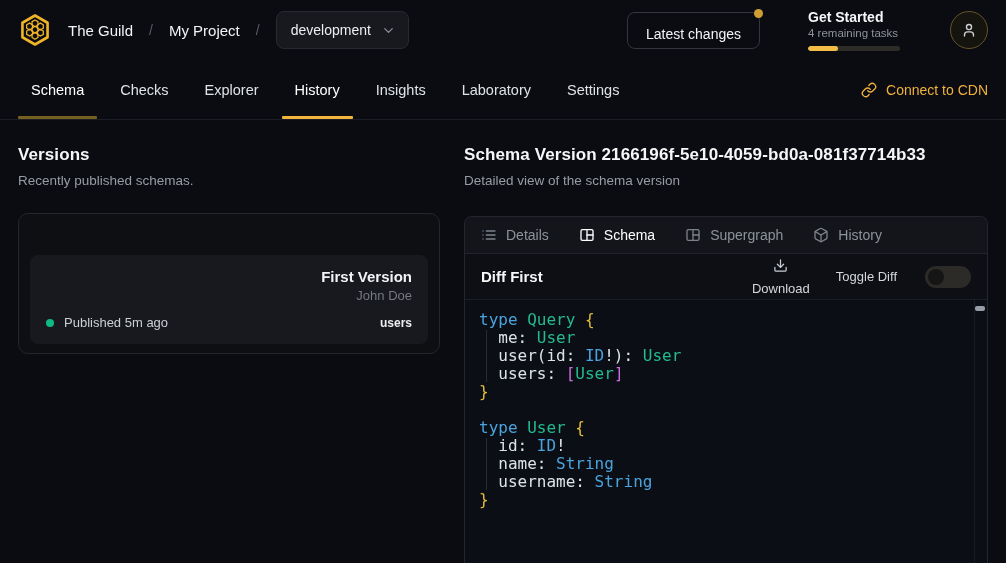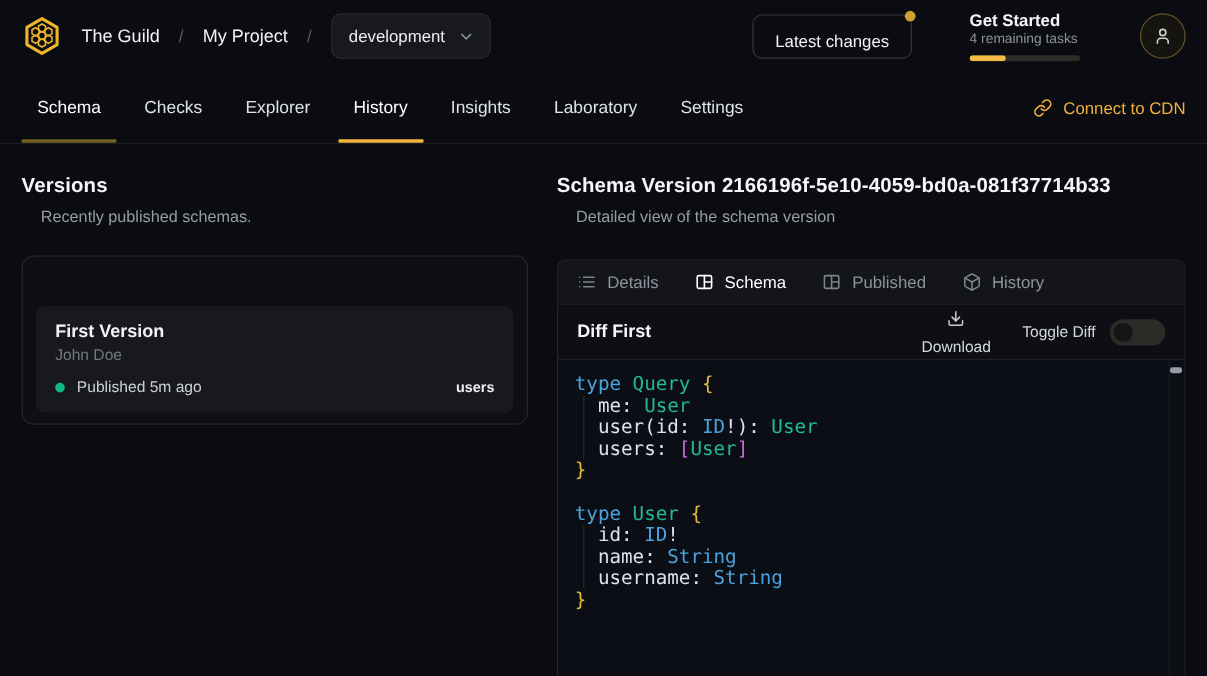--- a/index.html
+++ b/index.html
@@ -74,31 +74,31 @@
     margin-left:auto; display:flex; align-items:center; gap:9px;
     color:#f0b13c; font-size:14px; cursor:pointer;
   }
 
   
   .main {
     display:grid; grid-template-columns:422px 524px; column-gap:24px;
     padding:25px 18px 0 18px;
   }
   .col-title { font-size:17px; font-weight:700; color:#f5f6f7; letter-spacing:.1px; }
-  .col-sub { font-size:13.5px; color:#989da4; margin-top:8px;margin-left:16px; }
+  .col-sub { font-size:13.5px; color:#989da4; margin-top:8px; }
 
   
   .versions-card {
     margin-top:25px; height:141px;
     border:1px solid #23262c; border-radius:10px;
     background:#0d0f13; padding:11px;
   }
   .version-item {
     height:89px; margin-top:30px; background:#17191e; border-radius:8px;
-    padding:13px 16px; cursor:pointer;
+    padding:13px 16px; cursor:pointer;text-align:right;
   }
   .vi-title { font-size:15px; font-weight:600; color:#f2f3f5; }
   .vi-author { font-size:13px; color:#74797f; margin-top:3px; }
   .vi-row { display:flex; align-items:center; margin-top:12px; }
   .vi-dot { width:8px; height:8px; border-radius:50%; background:#10b981; }
   .vi-status { font-size:13px; color:#ccd0d5; margin-left:10px; }
   .vi-service { margin-left:auto; font-size:12px; font-weight:700; color:#eceef0; }
 
   
   .detail-panel {
@@ -120,21 +120,21 @@
   .schema-tab.active svg { stroke:#ffffff; }
 
   .diff-header {
     height:46px; flex:0 0 auto; display:flex; align-items:center;
     padding:0 16px; border-bottom:1px solid #1c1f25; background:#0d0f14;
   }
   .diff-title { font-size:15px; font-weight:700; color:#f5f6f7; }
   .diff-right { margin-left:auto; display:flex; align-items:center; gap:26px; }
   .download-btn { display:flex; align-items:center; gap:8px; cursor:pointer;
     background:none; border:none; color:#d4d7db; font-size:13px; font-family:inherit;flex-direction:column; }
-  .toggle-group { display:flex; align-items:center; gap:12px; }
+  .toggle-group { display:flex; align-items:center; gap:28px; }
   .toggle-label { font-size:13px; color:#d4d7db; }
   .switch {
     width:46px; height:22px; border-radius:11px; background:#2d2b27;
     position:relative; cursor:pointer; border:none;
   }
   .switch .knob {
     position:absolute; left:3px; top:3px; width:16px; height:16px;
     border-radius:50%; background:#151515;
   }
 
@@ -277,21 +277,21 @@
               <line x1="12" y1="12" x2="21" y2="12"></line>
           </svg>
           <span>Schema</span>
         </div>
         <div class="schema-tab">
           <svg viewBox="0 0 24 24" width="16" height="16" fill="none" stroke-width="2" stroke-linecap="round" stroke-linejoin="round">
             <rect x="3" y="4" width="18" height="16" rx="2"></rect>
               <line x1="12" y1="4" x2="12" y2="20"></line>
               <line x1="12" y1="12" x2="21" y2="12"></line>
           </svg>
-          <span>Published</span>
+          <span>Supergraph</span>
         </div>
         <div class="schema-tab">
           <svg viewBox="0 0 24 24" width="16" height="16" fill="none" stroke-width="2" stroke-linecap="round" stroke-linejoin="round">
             <path d="M21 16V8a2 2 0 0 0-1-1.73l-7-4a2 2 0 0 0-2 0l-7 4A2 2 0 0 0 3 8v8a2 2 0 0 0 1 1.73l7 4a2 2 0 0 0 2 0l7-4A2 2 0 0 0 21 16z"></path>
             <path d="M3.3 7L12 12l8.7-5"></path>
               <path d="M12 22V12"></path>
           </svg>
           <span>History</span>
         </div>
       </div>

